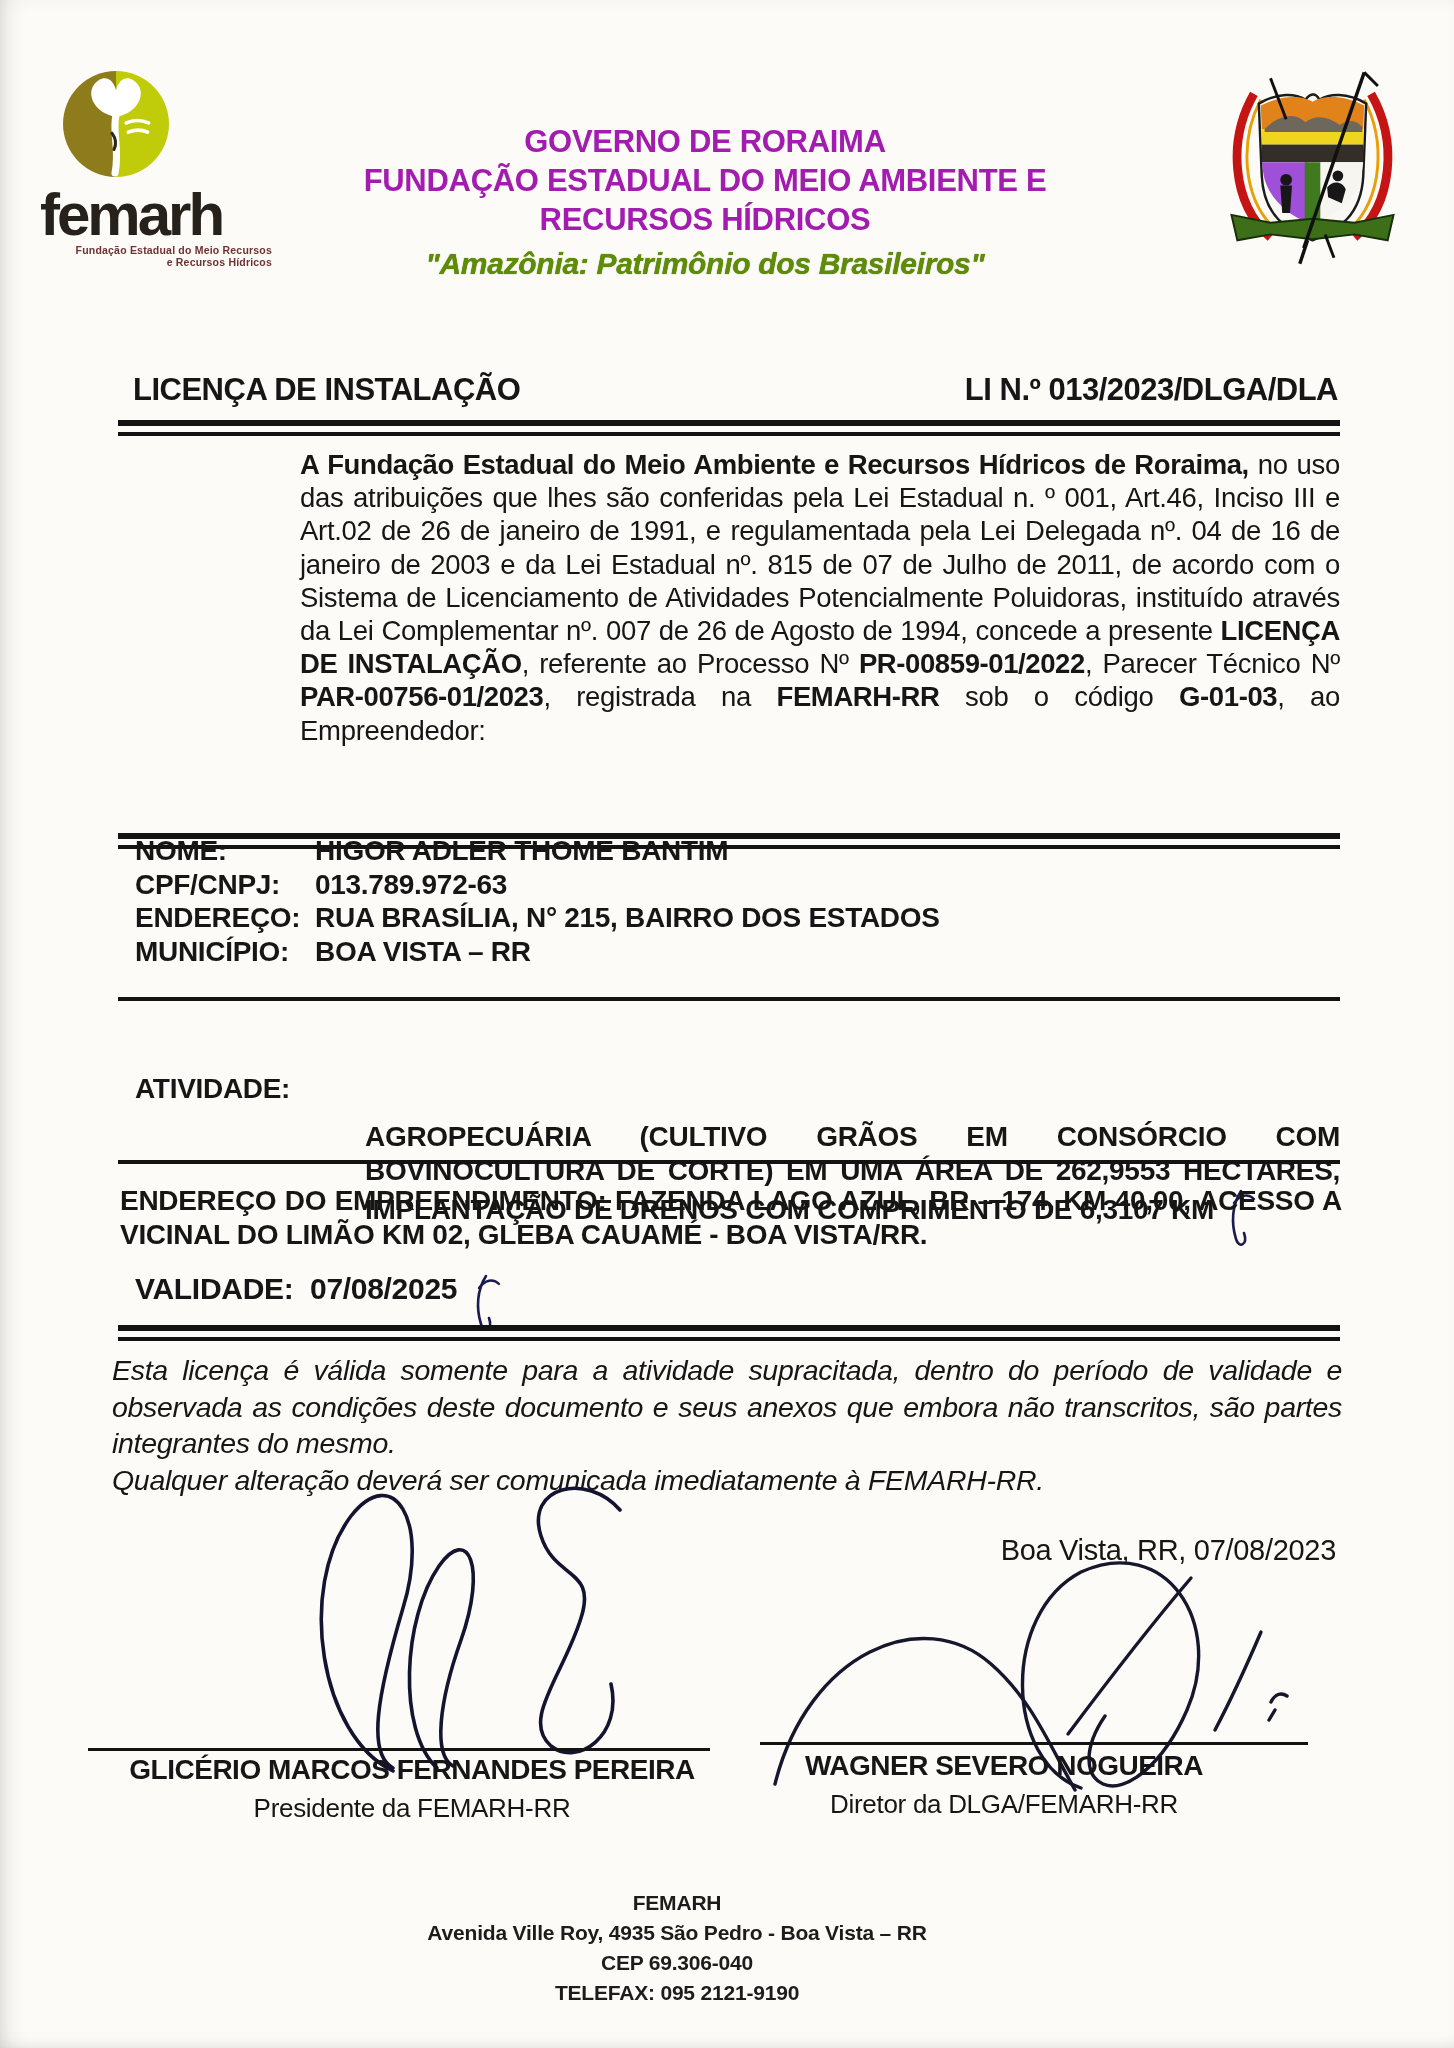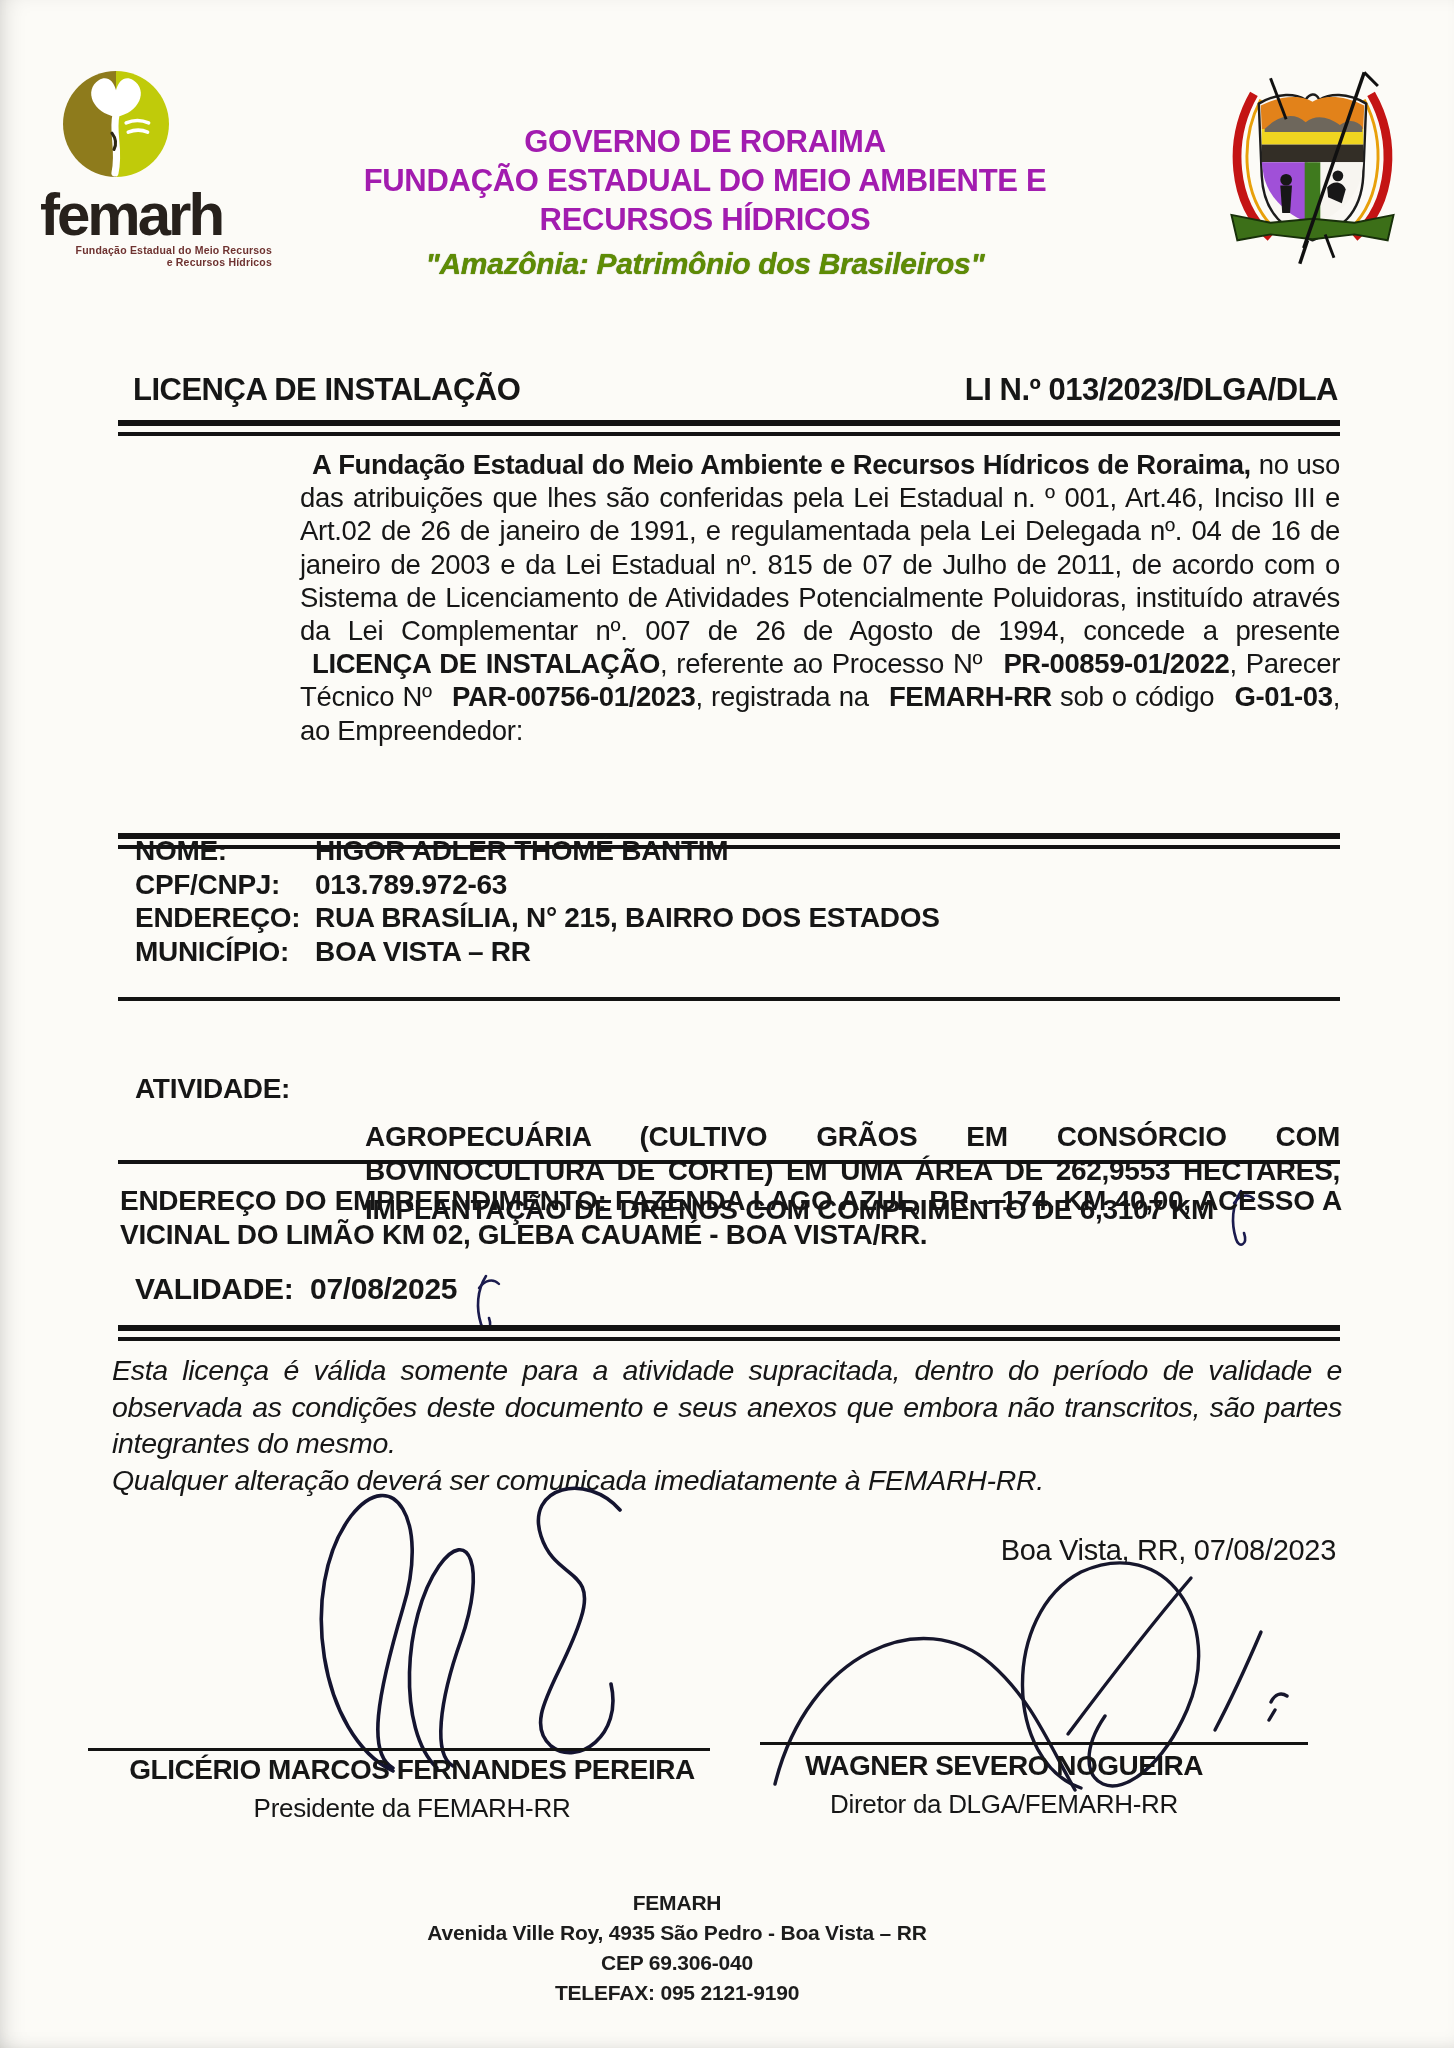--- a/index.html
+++ b/index.html
@@ -23,21 +23,21 @@
   .title-row{left:133px;top:372px;width:1205px;display:flex;justify-content:space-between;font-size:31px;font-weight:bold;letter-spacing:-.5px;}
   .rule-dbl{border-top:6px solid #131313;border-bottom:4px solid #131313;height:6px;}
   .rule-sgl{border-top:4px solid #131313;height:0;}
   .r-title{left:118px;top:420px;width:1222px;}
   .r2{left:118px;top:833px;width:1222px;}
   .r3{left:118px;top:997px;width:1222px;}
   .r4{left:118px;top:1160px;width:1222px;}
   .r5{left:118px;top:1325px;width:1222px;}
   
   .intro{left:300px;top:448px;width:1040px;font-size:27.5px;line-height:33.2px;text-align:justify;letter-spacing:-.3px;margin:0;}
-  .intro b{letter-spacing:-.4px;margin-left:12px;}
+  .intro b{letter-spacing:-.4px;}
   
   .fields{left:135px;top:834px;width:1205px;}
   .frow{display:flex;font-weight:bold;font-size:28px;line-height:33.5px;letter-spacing:-.3px;}
   .flabel{width:180px;flex:none;}
   
   .activity{left:135px;top:1072px;width:1205px;display:flex;font-weight:bold;font-size:28px;line-height:33.5px;letter-spacing:-.3px;}
   .alabel{width:230px;flex:none;}
   .avalue{flex:1;text-align:justify;margin-top:48px;}
   .ink-initials{display:inline-block;vertical-align:-34px;margin-left:10px;}
   

